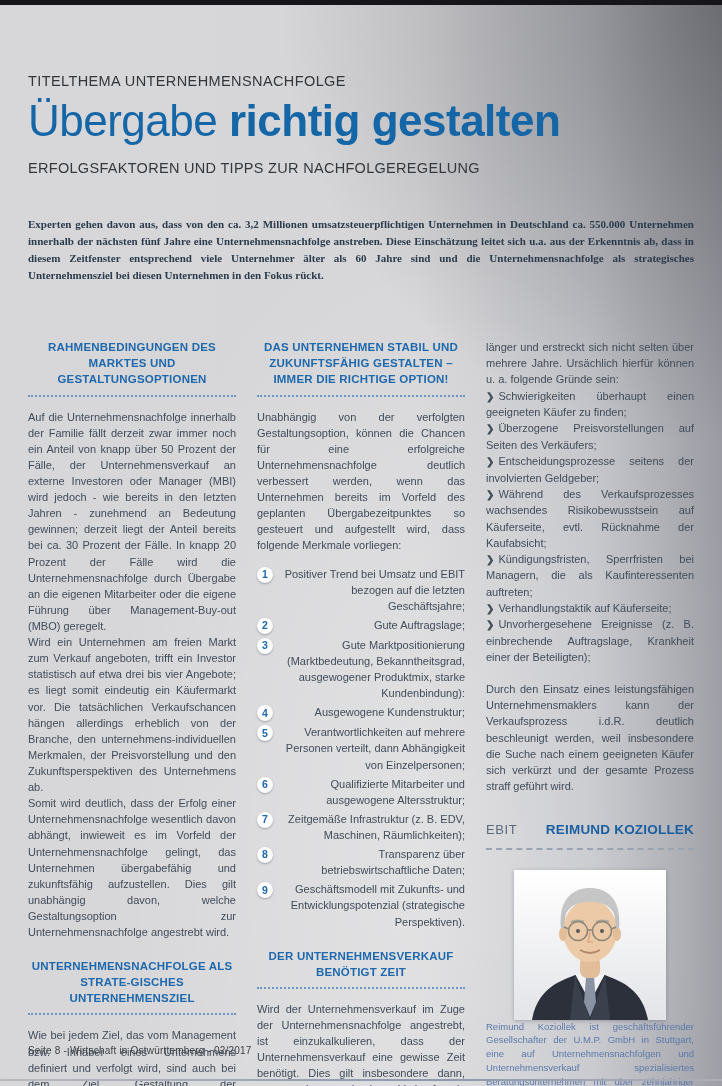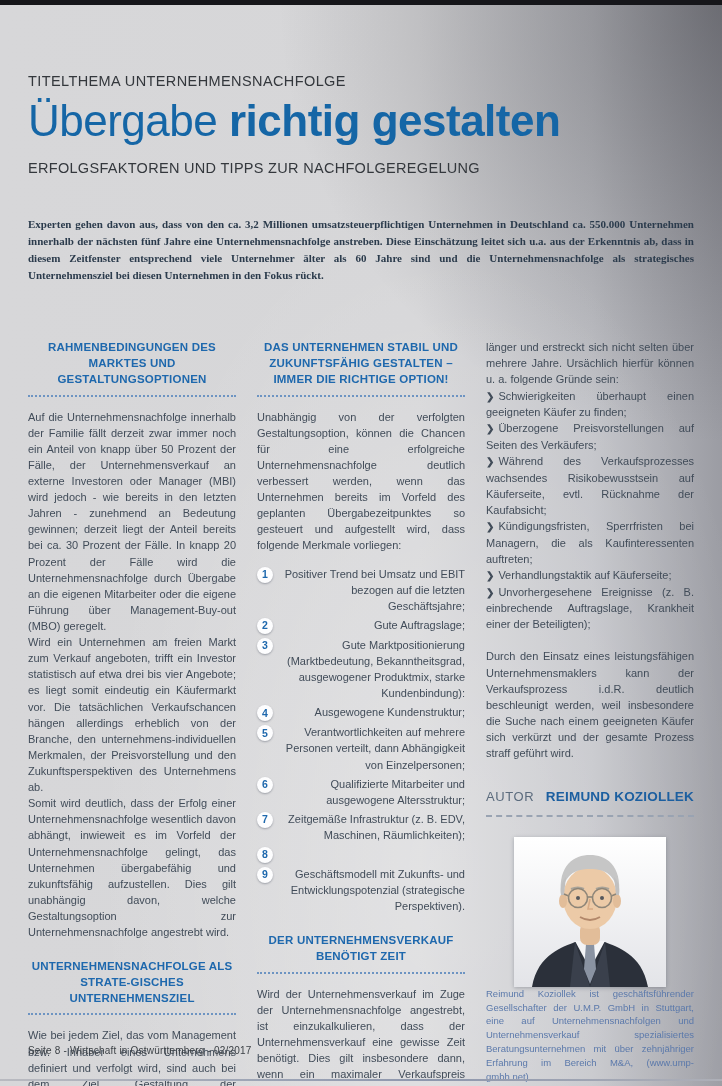--- a/index.html
+++ b/index.html
@@ -121,47 +121,49 @@
           <li class="num-item">
               <span class="num-badge">6</span>
               <span class="num-text">Qualifizierte Mitarbeiter und ausgewogene Altersstruktur;</span>
             </li>
           <li class="num-item">
               <span class="num-badge">7</span>
               <span class="num-text">Zeitgemäße Infrastruktur (z. B. EDV, Maschinen, Räumlichkeiten);</span>
             </li>
           <li class="num-item">
               <span class="num-badge">8</span>
+              <span class="num-text">Transparenz über betriebswirtschaftliche Daten;</span>
             </li>
           <li class="num-item">
               <span class="num-badge">9</span>
               <span class="num-text">Geschäftsmodell mit Zukunfts- und Entwicklungspotenzial (strategische Perspektiven).</span>
             </li>
         </ol>
         <h3 class="col-heading later">DER UNTERNEHMENSVERKAUF BENÖTIGT ZEIT</h3>
         <div class="dotted-rule"></div>
         <p>Wird der Unternehmensverkauf im Zuge der Unternehmensnachfolge angestrebt, ist einzukalkulieren, dass der Unternehmensverkauf eine gewisse Zeit benötigt. Dies gilt insbesondere dann, wenn ein maximaler Verkaufspreis angestrebt wird und/oder hohe Anforderungen an den Übernehmer gestellt werden.</p>
 
       </div>
 
       <div class="col">
         <p>länger und erstreckt sich nicht selten über mehrere Jahre. Ursächlich hierfür können u. a. folgende Gründe sein:</p>
         <ul class="bullet-list">
           <li class="bullet-item"><span class="bullet-mark">❯</span><span>Schwierigkeiten überhaupt einen geeigneten Käufer zu finden;</span></li>
           <li class="bullet-item"><span class="bullet-mark">❯</span><span>Überzogene Preisvorstellungen auf Seiten des Verkäufers;</span></li>
+          <li class="bullet-item"><span class="bullet-mark">❯</span><span>Entscheidungsprozesse seitens der involvierten Geldgeber;</span></li>
           <li class="bullet-item"><span class="bullet-mark">❯</span><span>Während des Verkaufsprozesses wachsendes Risikobewusstsein auf Käuferseite, evtl. Rücknahme der Kaufabsicht;</span></li>
           <li class="bullet-item"><span class="bullet-mark">❯</span><span>Kündigungsfristen, Sperrfristen bei Managern, die als Kaufinteressenten auftreten;</span></li>
           <li class="bullet-item"><span class="bullet-mark">❯</span><span>Verhandlungstaktik auf Käuferseite;</span></li>
           <li class="bullet-item"><span class="bullet-mark">❯</span><span>Unvorhergesehene Ereignisse (z. B. einbrechende Auftragslage, Krankheit einer der Beteiligten);</span></li>
         </ul>
         <p class="spaced">Durch den Einsatz eines leistungsfähigen Unternehmensmaklers kann der Verkaufsprozess i.d.R. deutlich beschleunigt werden, weil insbesondere die Suche nach einem geeigneten Käufer sich verkürzt und der gesamte Prozess straff geführt wird.</p>
 
         <div class="author-block">
           <div class="author-row">
-            <span class="author-label">AUTOR</span>
+            <span class="author-label">EBIT</span>
             <span class="author-name">REIMUND KOZIOLLEK</span>
           </div>
           <div class="dashdot-rule"></div>
 
           <div class="photo-wrap">
             <svg width="152" height="150" viewBox="0 0 152 150" xmlns="http://www.w3.org/2000/svg">
               <defs>
                 <linearGradient id="bgph" x1="0" y1="0" x2="0" y2="1">
                   <stop offset="0" stop-color="#ffffff"></stop>
                   <stop offset="1" stop-color="#e3e4e8"></stop>

